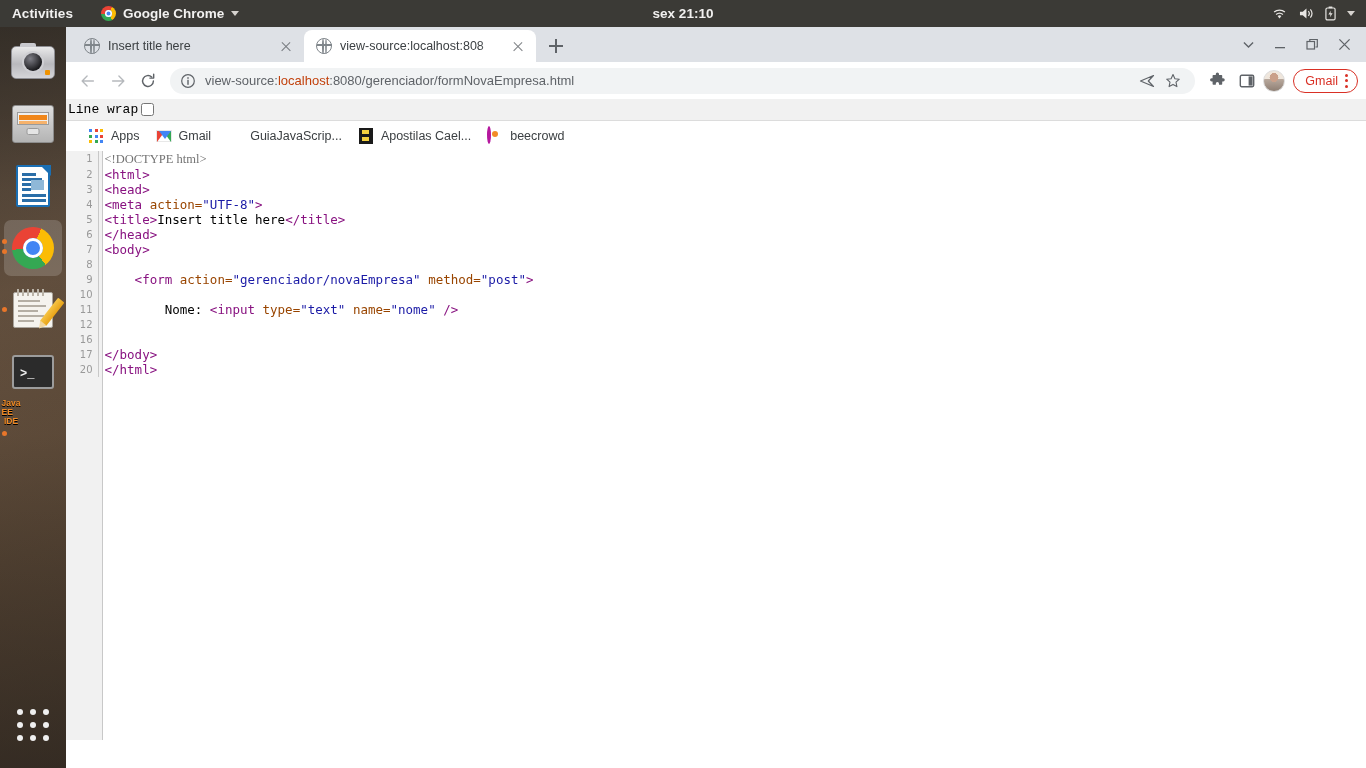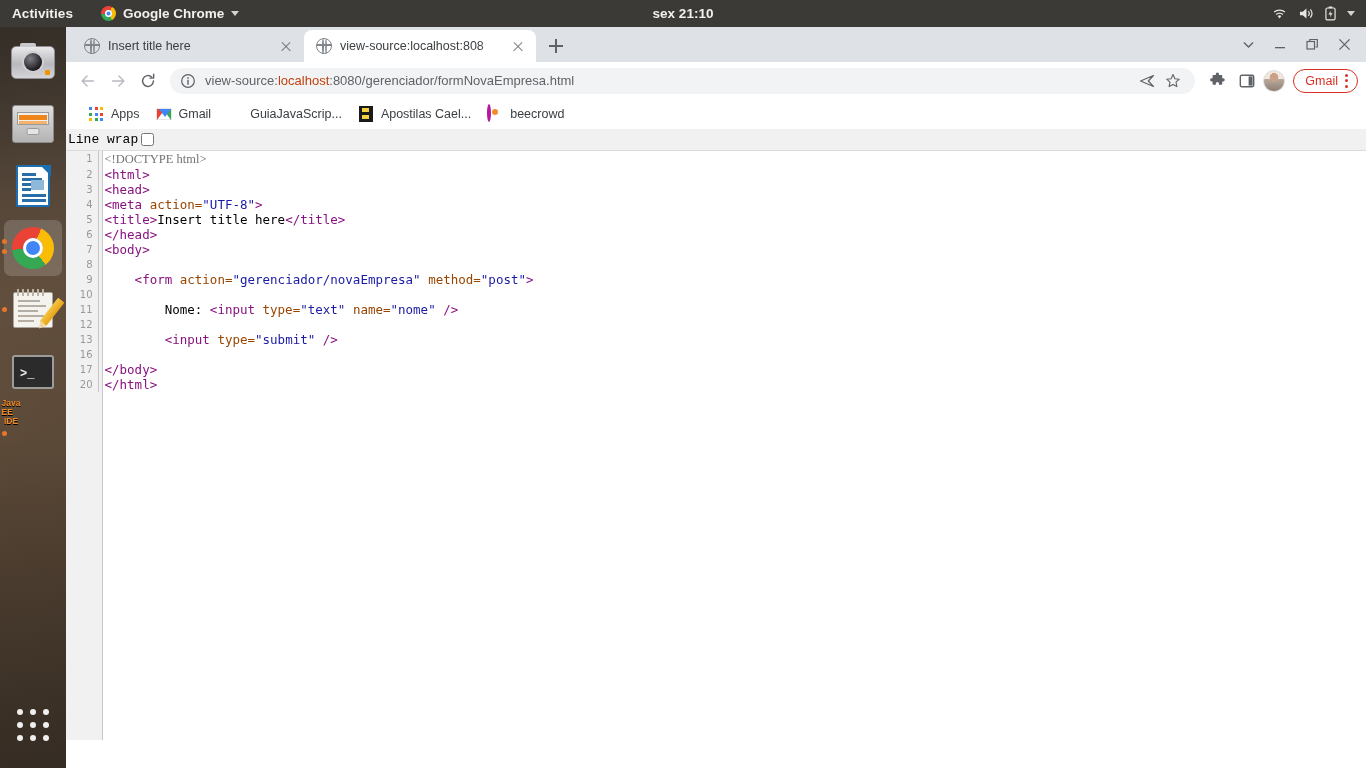--- a/index.html
+++ b/index.html
@@ -457,20 +457,25 @@
       <span class="update-btn">
         <span>Gmail</span>
         <span class="kebab">
             <i></i>
             <i></i>
             <i></i>
           </span>
       </span>
     </div>
 
+    <div id="vsbar">
+      <label>Line wrap</label>
+      <input type="checkbox" style="">
+    </div>
+
     <div id="bookmarks">
       <span class="bm">
         <span class="bm-icon" style="display:flex;align-items:center;justify-content:center;">
           <span class="apps-grid">
             <i style="background:#4285f4"></i>
               <i style="background:#ea4335"></i>
               <i style="background:#fbbc05"></i>
             <i style="background:#34a853"></i>
               <i style="background:#4285f4"></i>
               <i style="background:#ea4335"></i>
@@ -502,25 +507,20 @@
           </span>
         <span>Apostilas Cael...</span>
       </span>
 
       <span class="bm">
         <span class="bm-icon"><span class="bee-ic"></span></span>
         <span>beecrowd</span>
       </span>
     </div>
 
-    <div id="vsbar">
-      <label>Line wrap</label>
-      <input type="checkbox" style="">
-    </div>
-
     <div id="source">
       <div class="gutterfill"></div>
       <table>
         <tbody id="code-body">
             <tr>
               <td class="ln">1</td>
               <td class="code"><span class="t-doc">&lt;!DOCTYPE html&gt;</span></td>
             </tr>
             <tr>
               <td class="ln">2</td>
@@ -560,24 +560,20 @@
             </tr>
             <tr>
               <td class="ln">11</td>
               <td class="code"><span class="t-txt">        Nome: </span><span class="t-tag">&lt;input </span><span class="t-attr">type=</span><span class="t-val">"text"</span><span class="t-txt"> </span><span class="t-attr">name=</span><span class="t-val">"nome"</span><span class="t-tag"> /&gt;</span></td>
             </tr>
             <tr>
               <td class="ln">12</td>
               <td class="code">&nbsp;</td>
             </tr>
             <tr>
-              <td class="ln">13</td>
-              <td class="code"><span class="t-txt">        </span><span class="t-tag">&lt;input </span><span class="t-attr">type=</span><span class="t-val">"submit"</span><span class="t-tag"> /&gt;</span></td>
-            </tr>
-            <tr>
               <td class="ln">16</td>
               <td class="code">&nbsp;</td>
             </tr>
             <tr>
               <td class="ln">17</td>
               <td class="code"><span class="t-tag">&lt;/body&gt;</span></td>
             </tr>
             <tr>
               <td class="ln">20</td>
               <td class="code"><span class="t-tag">&lt;/html&gt;</span></td>

